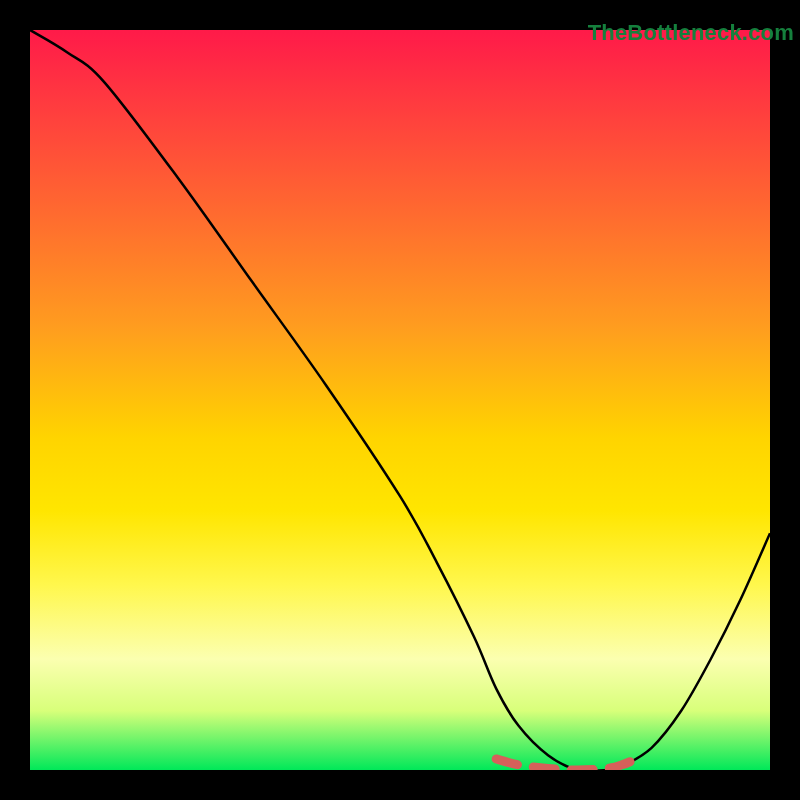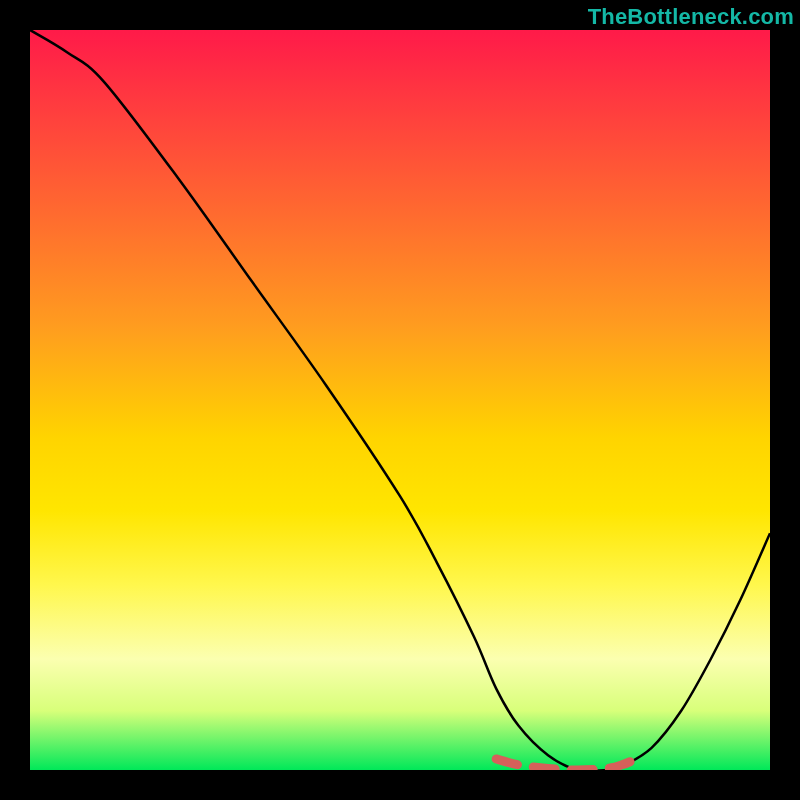--- a/index.html
+++ b/index.html
@@ -9,22 +9,22 @@
           #ff1a49 0%,
           #ff3b3f 10%,
           #ff6b2f 25%,
           #ff9c1f 40%,
           #ffd400 55%,
           #ffe600 65%,
           #fff74d 75%,
           #fbffb0 85%,
           #d8ff7a 92%,
           #00e859 100%);}
-  .watermark{position:absolute;right:6px;top:4px;font:600 22px Arial,Helvetica,sans-serif;
-             color:#14b8a6;text-align:right;letter-spacing:.2px}
+  .watermark{position:absolute;right:6px;top:20px;font:600 22px Arial,Helvetica,sans-serif;
+             color:#15803d;text-align:right;letter-spacing:.2px}
   svg{position:absolute;left:30px;top:30px}
   .curve{fill:none;stroke:#000;stroke-width:2.5}
   .dash{fill:none;stroke:#d6605a;stroke-width:9;stroke-linecap:round;stroke-dasharray:22 16}
 </style>
 </head>
 <body>
 
 <div class="frame">
   <div class="plot"></div>
   <div class="watermark">TheBottleneck.com</div>

